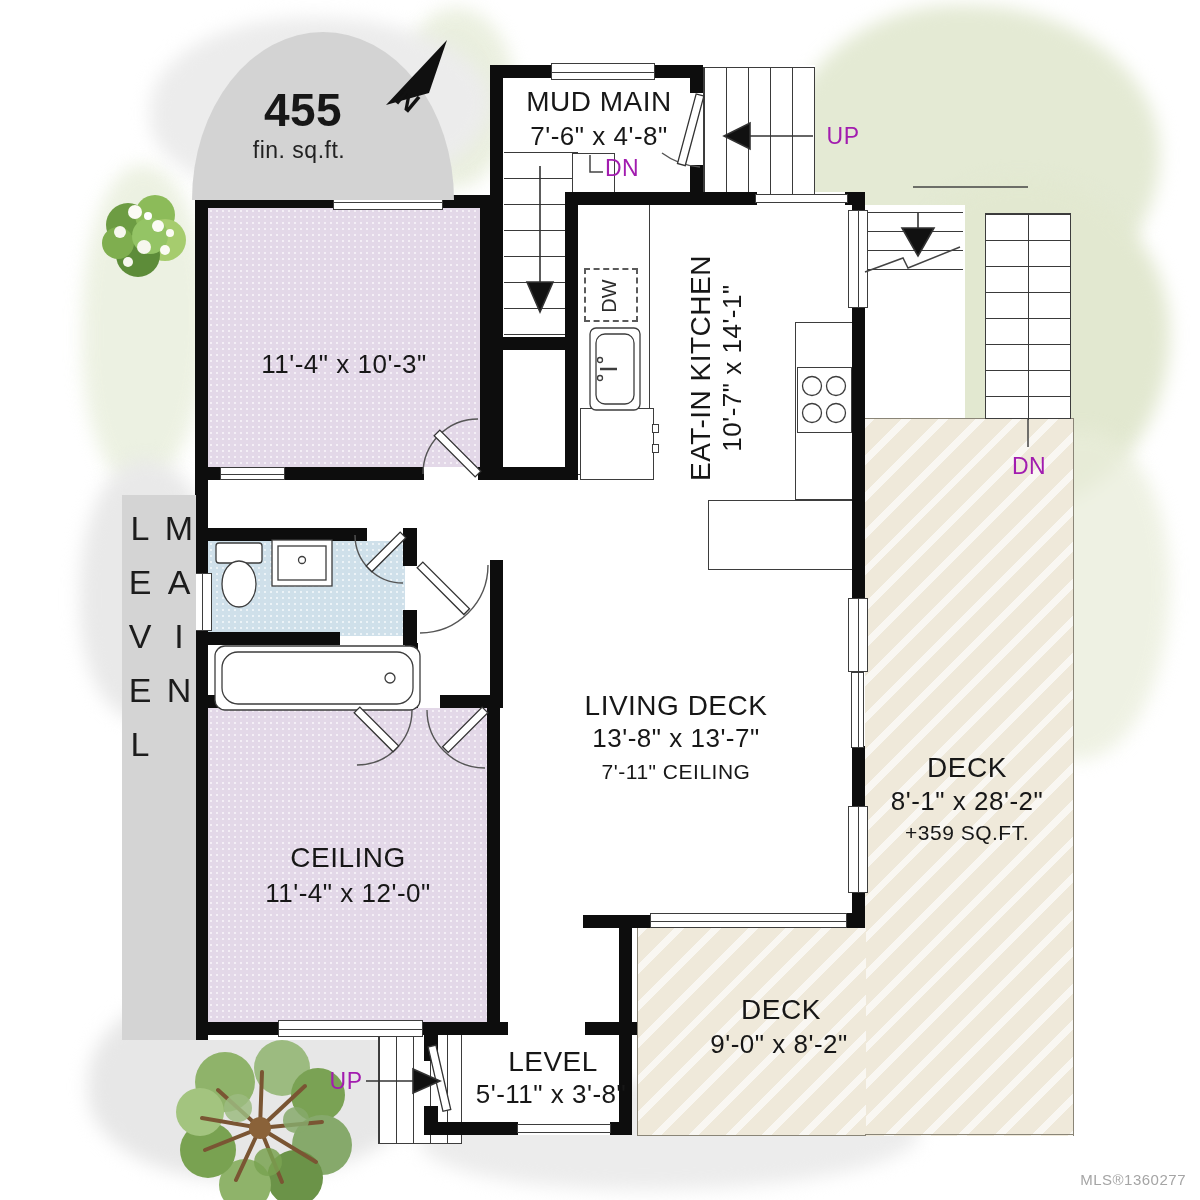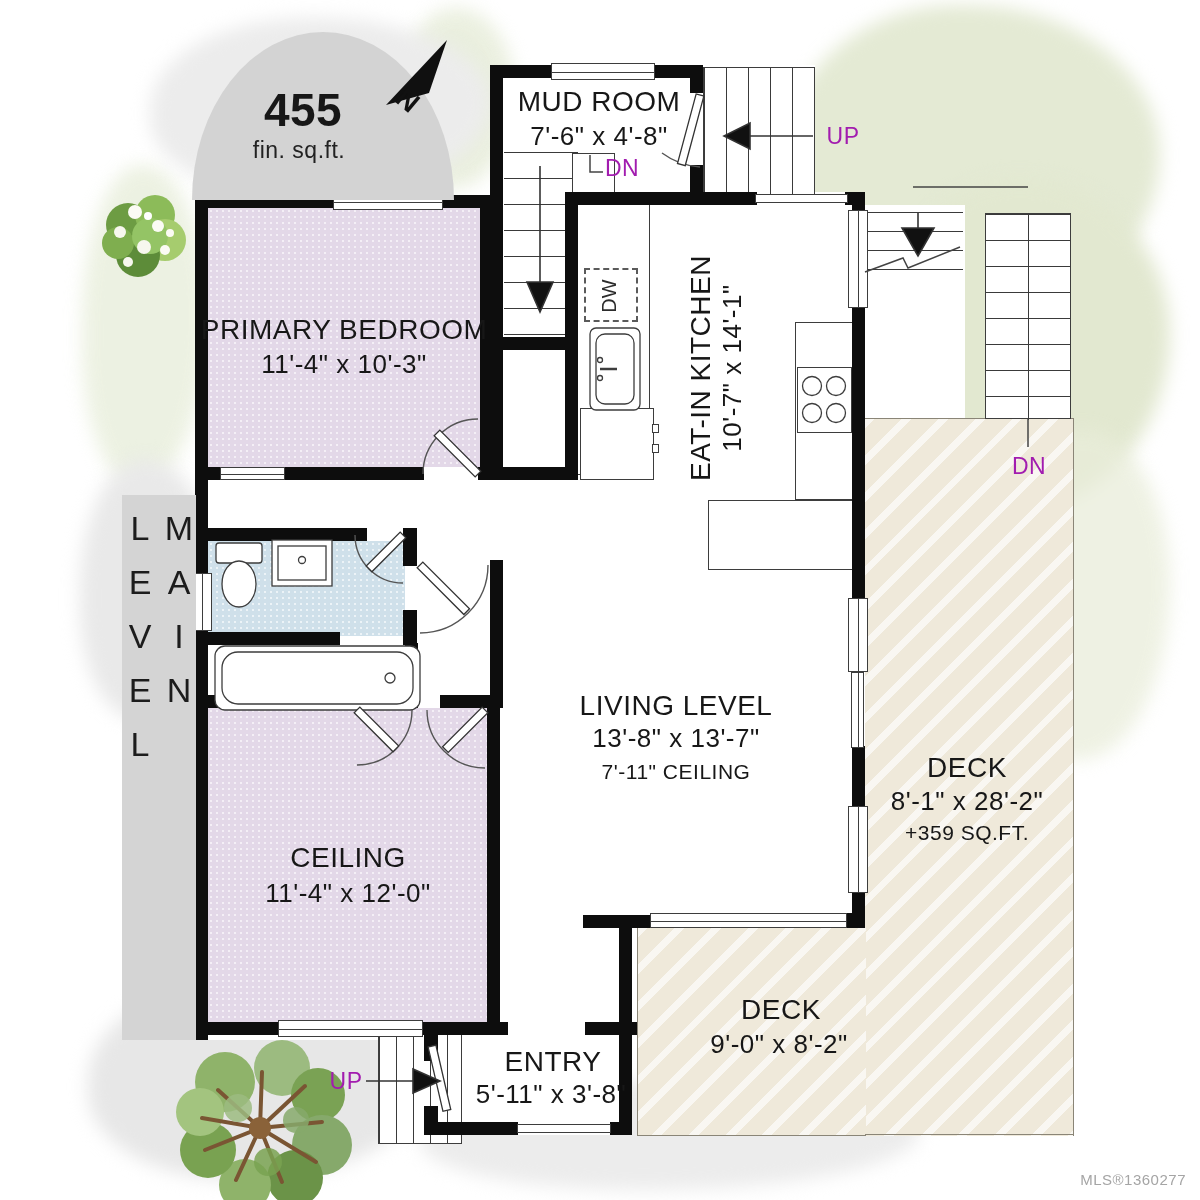--- a/index.html
+++ b/index.html
@@ -273,43 +273,42 @@
   <div class="lbl t23" style="left:299px;top:150px;color:#222;">fin. sq.ft.</div>
   <svg width="1200" height="1200" style="pointer-events:none;">
     <polygon points="447,40 386,105 429,93" fill="#101010"></polygon>
     <text x="394" y="101" transform="rotate(40 394 101)" font-size="28" font-weight="bold" fill="#111" font-family="Liberation Sans, sans-serif">N</text>
   </svg>
 
   <div class="band" style="left:122px;top:495px;width:74px;height:545px;">
     <span>MAIN LEVEL</span>
   </div>
 
-  <div class="lbl t28" style="left:599px;top:102px;">MUD ROOM</div>
+  <div class="lbl t28" style="left:599px;top:102px;">MUD MAIN</div>
   <div class="lbl t26" style="left:599px;top:136px;">7'-6" x 4'-8"</div>
   <div class="lbl t23" style="left:622px;top:168px;">DN</div>
   <div class="lbl t23" style="left:843px;top:136px;">UP</div>
 
-  <div class="lbl t28" style="left:344px;top:330px;">PRIMARY BEDROOM</div>
   <div class="lbl t26" style="left:344px;top:364px;">11'-4" x 10'-3"</div>
 
   <div class="abs" style="left:716px;top:368px;width:0;height:0;">
     <div class="lbl rot" style="left:0;top:0;">
       <div class="t28">EAT-IN KITCHEN</div>
       <div class="t26">10'-7" x 14'-1"</div>
     </div>
   </div>
 
-  <div class="lbl t28" style="left:676px;top:706px;">LIVING LEVEL</div>
+  <div class="lbl t28" style="left:676px;top:706px;">LIVING DECK</div>
   <div class="lbl t26" style="left:676px;top:738px;">13'-8" x 13'-7"</div>
   <div class="lbl t21" style="left:676px;top:772px;">7'-11" CEILING</div>
 
   <div class="lbl t28" style="left:348px;top:858px;">CEILING</div>
   <div class="lbl t26" style="left:348px;top:893px;">11'-4" x 12'-0"</div>
 
-  <div class="lbl t28" style="left:553px;top:1062px;">ENTRY</div>
+  <div class="lbl t28" style="left:553px;top:1062px;">LEVEL</div>
   <div class="lbl t26" style="left:551px;top:1094px;">5'-11" x 3'-8"</div>
   <div class="lbl t23" style="left:346px;top:1081px;">UP</div>
 
   <div class="lbl t28" style="left:967px;top:768px;">DECK</div>
   <div class="lbl t26" style="left:967px;top:801px;">8'-1" x 28'-2"</div>
   <div class="lbl t21" style="left:967px;top:833px;">+359 SQ.FT.</div>
 
   <div class="lbl t28" style="left:781px;top:1010px;">DECK</div>
   <div class="lbl t26" style="left:779px;top:1044px;">9'-0" x 8'-2"</div>
 

